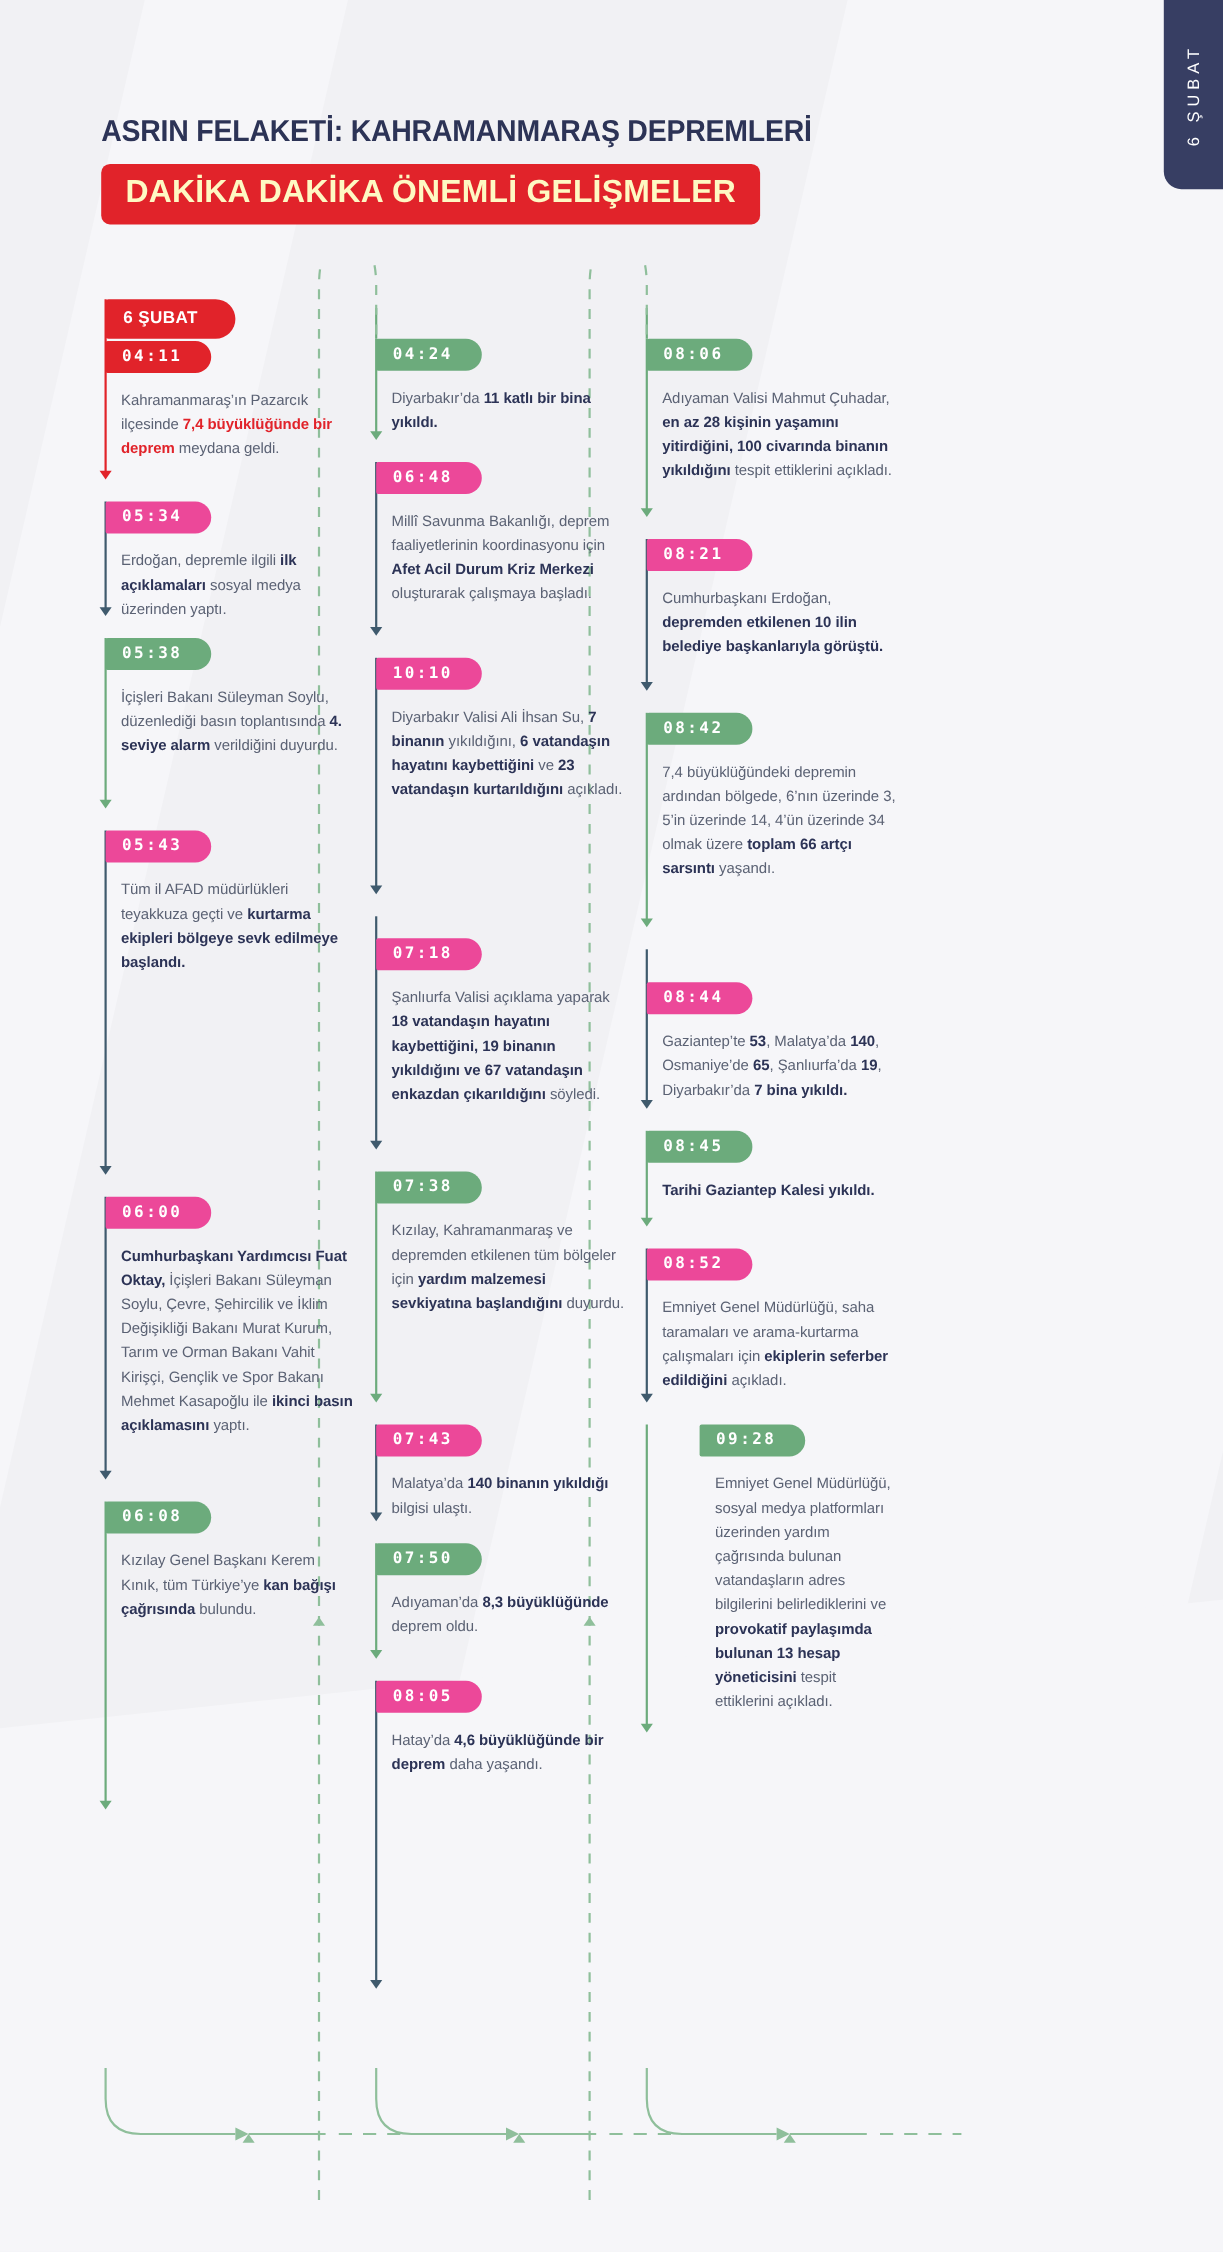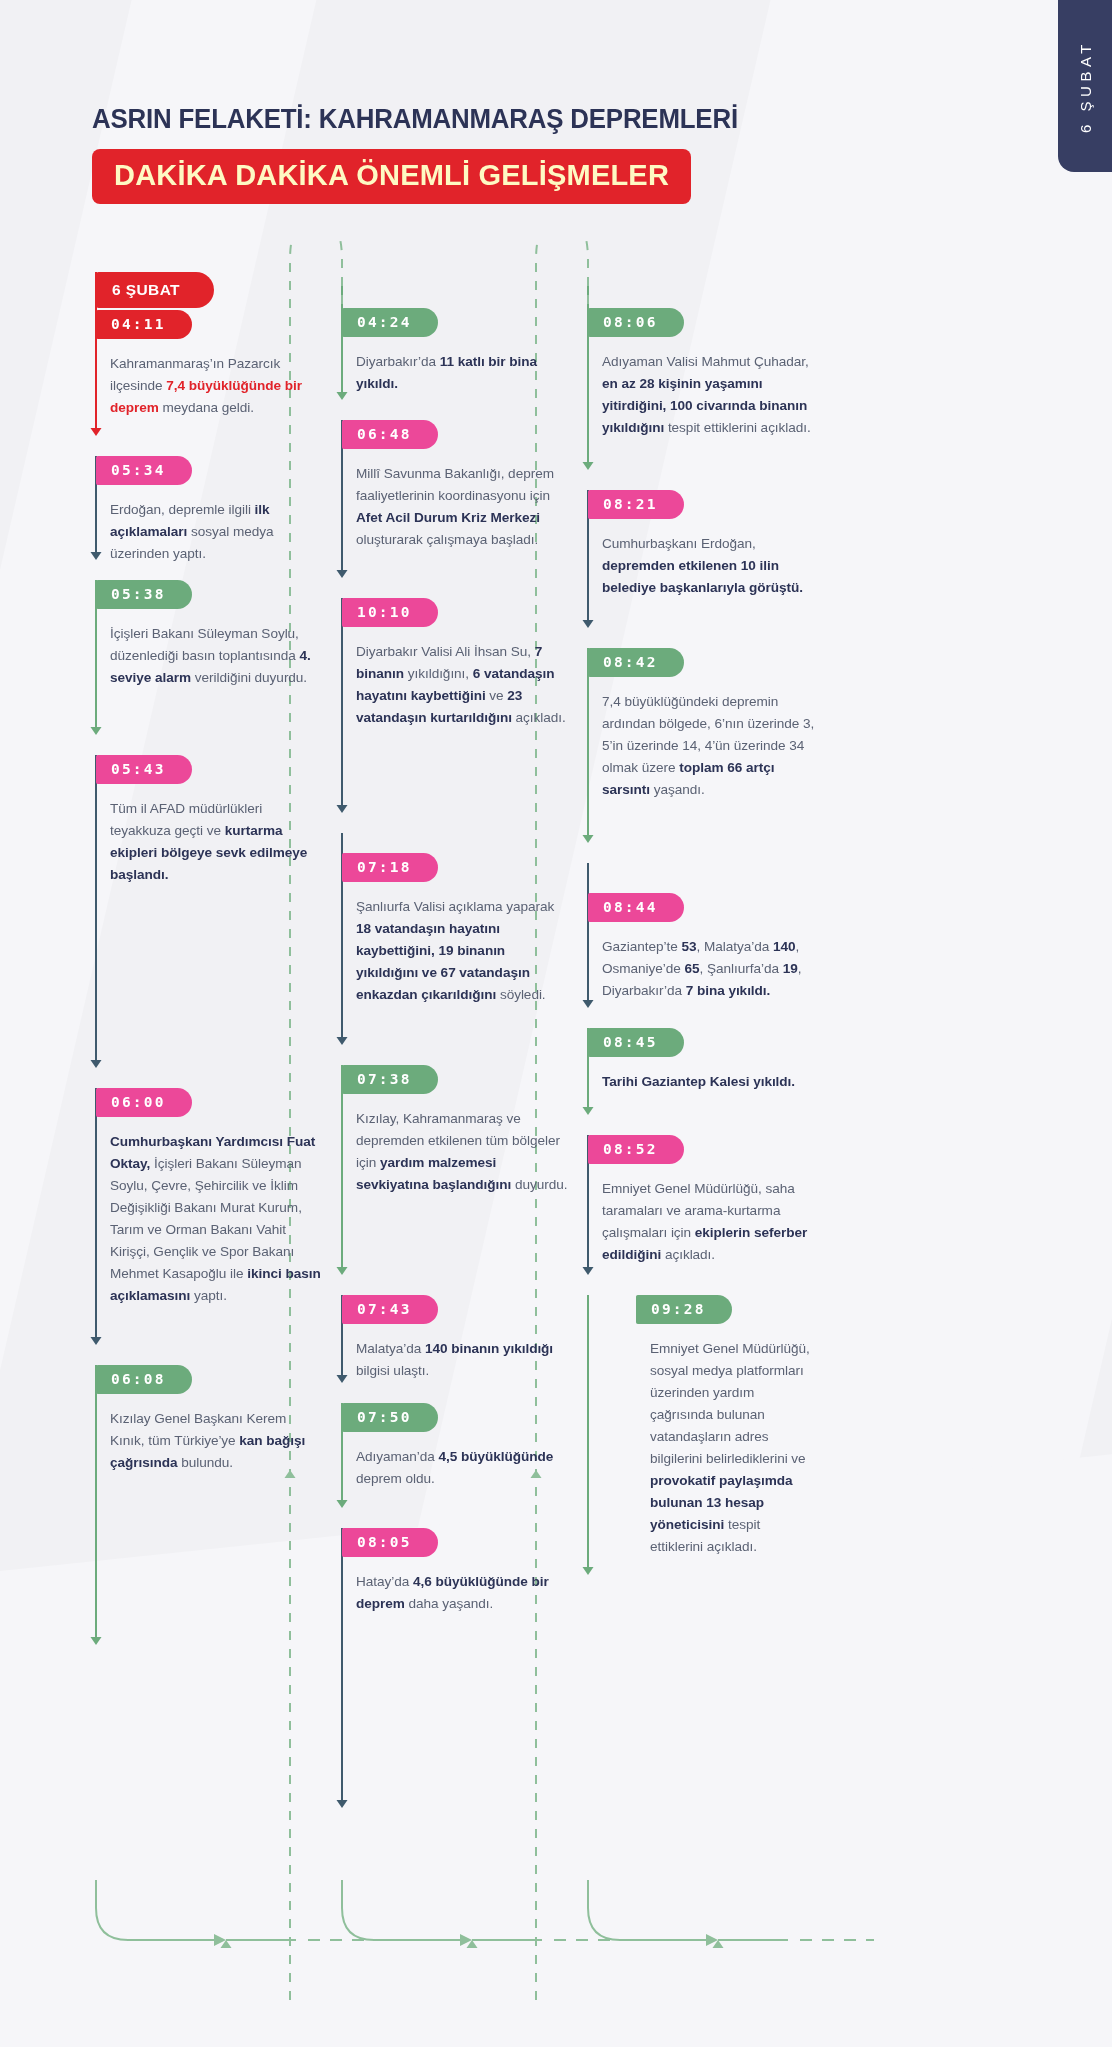--- a/index.html
+++ b/index.html
@@ -186,21 +186,21 @@
       <div class="entry" style="top: 848px;"><div class="tbadge navy">06:00</div><div class="etext"><b>Cumhurbaşkanı Yardımcısı Fuat Oktay,</b> İçişleri Bakanı Süleyman Soylu, Çevre, Şehircilik ve İklim Değişikliği Bakanı Murat Kurum, Tarım ve Orman Bakanı Vahit Kirişçi, Gençlik ve Spor Bakanı Mehmet Kasapoğlu ile <b>ikinci basın açıklamasını</b> yaptı.</div></div>
       <div class="entry" style="top: 1125px;"><div class="tbadge green">06:08</div><div class="etext">Kızılay Genel Başkanı Kerem Kınık, tüm Türkiye’ye <b>kan bağışı çağrısında</b> bulundu.</div></div>
     </div>
   <div class="col col2">
       <div class="entry" style="top: 68px;"><div class="tbadge green">04:24</div><div class="etext">Diyarbakır’da <b>11 katlı bir bina yıkıldı.</b></div></div>
       <div class="entry" style="top: 180px;"><div class="tbadge navy">06:48</div><div class="etext">Millî Savunma Bakanlığı, deprem faaliyetlerinin koordinasyonu için <b>Afet Acil Durum Kriz Merkezi</b> oluşturarak çalışmaya başladı.</div></div>
       <div class="entry" style="top: 358px;"><div class="tbadge navy">10:10</div><div class="etext">Diyarbakır Valisi Ali İhsan Su, <b>7 binanın</b> yıkıldığını, <b>6 vatandaşın hayatını kaybettiğini</b> ve <b>23 vatandaşın kurtarıldığını</b> açıkladı.</div></div>
       <div class="entry" style="top: 593px; margin-top: 20px;"><div class="tbadge navy">07:18</div><div class="etext">Şanlıurfa Valisi açıklama yaparak <b>18 vatandaşın hayatını kaybettiğini, 19 binanın yıkıldığını ve 67 vatandaşın enkazdan çıkarıldığını</b> söyledi.</div></div>
       <div class="entry" style="top: 825px;"><div class="tbadge green">07:38</div><div class="etext">Kızılay, Kahramanmaraş ve depremden etkilenen tüm bölgeler için <b>yardım malzemesi sevkiyatına başlandığını</b> duyurdu.</div></div>
       <div class="entry" style="top: 1055px;"><div class="tbadge navy">07:43</div><div class="etext">Malatya’da <b>140 binanın yıkıldığı</b> bilgisi ulaştı.</div></div>
-      <div class="entry" style="top: 1163px;"><div class="tbadge green">07:50</div><div class="etext">Adıyaman’da <b>4,5 büyüklüğünde</b> deprem oldu.</div></div>
+      <div class="entry" style="top: 1163px;"><div class="tbadge green">07:50</div><div class="etext">Adıyaman’da <b>8,3 büyüklüğünde</b> deprem oldu.</div></div>
       <div class="entry" style="top: 1288px;"><div class="tbadge navy">08:05</div><div class="etext">Hatay’da <b>4,6 büyüklüğünde bir deprem</b> daha yaşandı.</div></div>
     </div>
   <div class="col col3">
       <div class="entry" style="top: 68px;"><div class="tbadge green">08:06</div><div class="etext">Adıyaman Valisi Mahmut Çuhadar, <b>en az 28 kişinin yaşamını yitirdiğini, 100 civarında binanın yıkıldığını</b> tespit ettiklerini açıkladı.</div></div>
       <div class="entry" style="top: 250px;"><div class="tbadge navy">08:21</div><div class="etext">Cumhurbaşkanı Erdoğan, <b>depremden etkilenen 10 ilin belediye başkanlarıyla görüştü.</b></div></div>
       <div class="entry" style="top: 408px;"><div class="tbadge green">08:42</div><div class="etext">7,4 büyüklüğündeki depremin ardından bölgede, 6’nın üzerinde 3, 5’in üzerinde 14, 4’ün üzerinde 34 olmak üzere <b>toplam 66 artçı sarsıntı</b> yaşandı.</div></div>
       <div class="entry" style="top: 623px; margin-top: 30px;"><div class="tbadge navy">08:44</div><div class="etext">Gaziantep’te <b>53</b>, Malatya’da <b>140</b>, Osmaniye’de <b>65</b>, Şanlıurfa’da <b>19</b>, Diyarbakır’da <b>7 bina yıkıldı.</b></div></div>
       <div class="entry" style="top: 788px;"><div class="tbadge green">08:45</div><div class="etext"><b>Tarihi Gaziantep Kalesi yıkıldı.</b></div></div>
       <div class="entry" style="top: 895px;"><div class="tbadge navy">08:52</div><div class="etext">Emniyet Genel Müdürlüğü, saha taramaları ve arama-kurtarma çalışmaları için <b>ekiplerin seferber edildiğini</b> açıkladı.</div></div>
       <div class="entry" style="top: 1055px; padding-left: 48px;"><div class="tbadge green">09:28</div><div class="etext">Emniyet Genel Müdürlüğü, sosyal medya platformları üzerinden yardım çağrısında bulunan vatandaşların adres bilgilerini belirlediklerini ve <b>provokatif paylaşımda bulunan 13 hesap yöneticisini</b> tespit ettiklerini açıkladı.</div></div>

